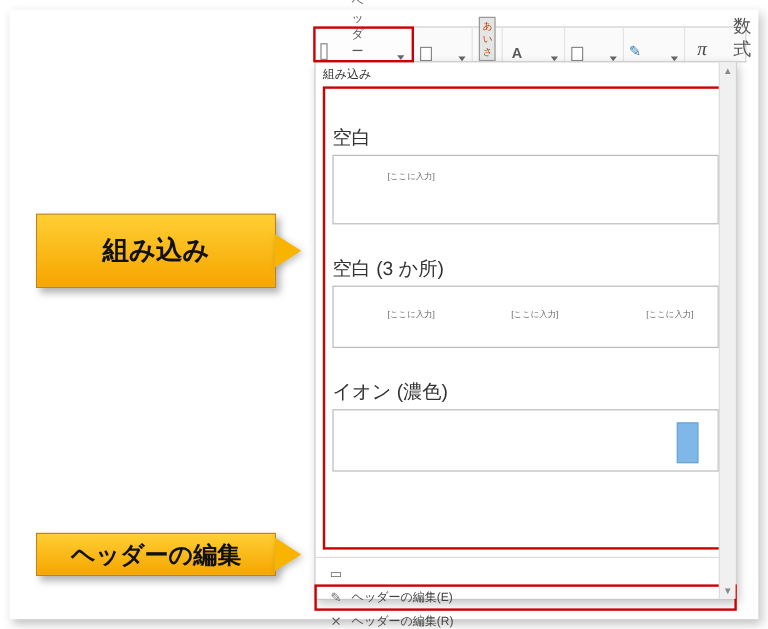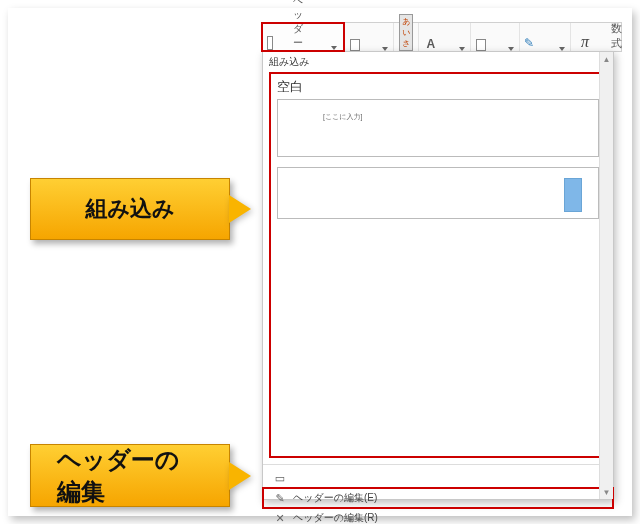--- a/index.html
+++ b/index.html
@@ -109,21 +109,21 @@
   }
   .gallery-scroll {
     border: 2px solid #c00;
     margin: 0 6px 0 6px;
     height: 386px;
     overflow: hidden;
     padding: 4px 6px 0 6px;
     position: relative;
   }
   .g-item { margin-bottom: 10px; }
-  .g-label { font-size: 13px; color: #333; margin-bottom: 3px; }
+  .g-label { font-size: 16px; color: #333; margin-bottom: 3px; margin-top: 27px; }
   .g-preview {
     border: 1px solid #bbb;
     height: 58px;
     background: #fff;
     position: relative;
     font-size: 7px;
     color: #666;
   }
   .g-preview.single .ph {
     position: absolute; left: 45px; top: 12px;
@@ -196,21 +196,21 @@
     right: -22px;
     top: 50%;
     margin-top: -14px;
     width: 0; height: 0;
     border-top: 14px solid transparent;
     border-bottom: 14px solid transparent;
     border-left: 22px solid #f9b400;
     filter: drop-shadow(2px 2px 3px rgba(0,0,0,0.25));
   }
   .callout.c1 { left: 22px; top: 170px; width: 200px; height: 62px; }
-  .callout.c2 { left: 22px; top: 436px; width: 200px; height: 63px; font-size: 24px; justify-content: center; }
+  .callout.c2 { left: 22px; top: 436px; width: 200px; height: 36px; font-size: 20px; justify-content: center; }
 
   
   .vscroll {
     position: absolute;
     right: 0; top: 0; bottom: 0;
     width: 14px;
     background: #f0f0f0;
     border-left: 1px solid #ddd;
   }
   .vscroll .up, .vscroll .down {
@@ -246,40 +246,49 @@
     <div class="tb-btn">
       <span class="icon-page small"></span>
       <span class="tri"></span>
     </div>
     <div class="tb-btn">
       <span class="icon-pen"></span>
       <span class="tri"></span>
     </div>
     <div class="tb-btn" style="flex:1; justify-content:flex-start; padding-left:8px;">
       <span class="icon-pi">π</span>
-      <span style="font-size:11px;">数式</span>
+      <span style="font-size:15px;">数式</span>
       <span class="tri" style="margin-left:4px;"></span>
     </div>
   </div>
 
   <div class="dropdown">
     <div class="dd-title">組み込み</div>
 
     <div class="gallery-scroll">
 
       <div class="g-item">
         <div class="g-label">空白</div>
         <div class="g-preview single">
           <span class="ph">[ここに入力]</span>
         </div>
       </div>
 
-
-
       <div class="g-item">
+        <div class="g-label">空白 (3 か所)</div>
+        <div class="g-preview triple">
+          <span class="ph p1">[ここに入力]</span>
+          <span class="ph p2">[ここに入力]</span>
+          <span class="ph p3">[ここに入力]</span>
+        </div>
+      </div>
+
+
+      <div class="g-item">
+        <div class="g-label">イオン (濃色)</div>
         <div class="g-preview ion-dark">
           <span class="swatch"></span>
         </div>
       </div>
 
     </div>
 
     <div class="dd-sep"></div>
 
     <div class="dd-menu">

